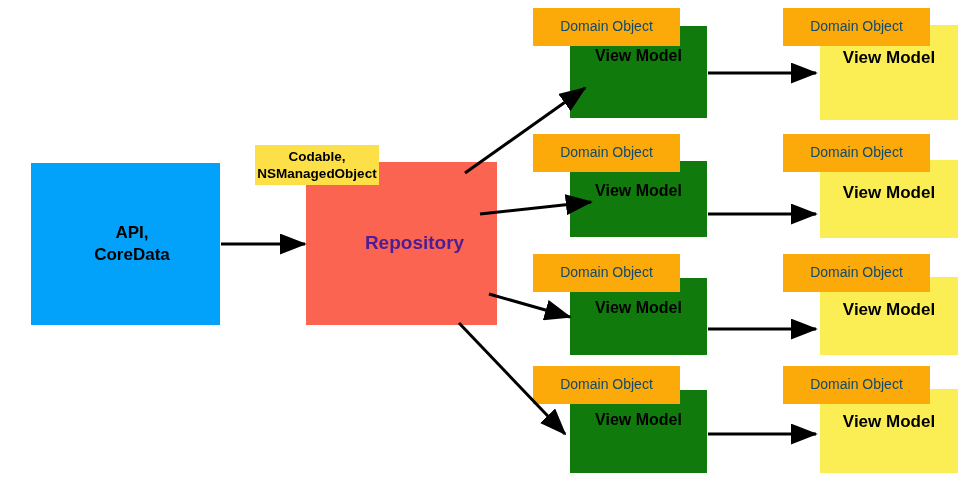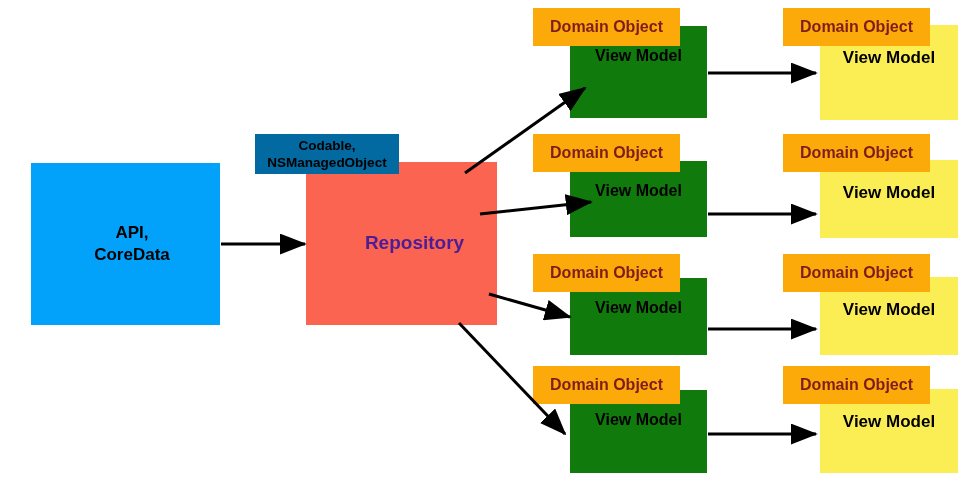--- a/index.html
+++ b/index.html
@@ -37,23 +37,23 @@
     font-size: 19px;
     padding-left: 26px;
   }
   .box-tag {
     color: #000000;
     font-weight: bold;
     font-size: 13.5px;
     z-index: 3;
   }
   .box-label {
-    color: #7f1d1d;
-    font-weight: bold;
-    font-size: 16px;
+    color: #0c4a6e;
+    font-weight: normal;
+    font-size: 14px;
     z-index: 3;
   }
   .box-vm-green {
     color: #000000;
     font-weight: bold;
     font-size: 16px;
     align-items: flex-start;
     padding-top: 20px;
     z-index: 2;
   }
@@ -78,21 +78,21 @@
 </head>
 <body>
 
 <div id="canvas">
 
   <div class="box box-source" style="left: 31px; top: 163px; width: 189px; height: 162px; background: rgb(2, 162, 251); padding-left: 13px;">API,
 CoreData</div>
 
   <div class="box box-repository" style="left: 306px; top: 162px; width: 191px; height: 163px; background: rgb(251, 100, 80);">Repository</div>
 
-  <div class="box box-tag" style="left: 255px; top: 134px; width: 144px; height: 40px; background: #0369a1;">Codable,
+  <div class="box box-tag" style="left: 255px; top: 145px; width: 124px; height: 40px; background: #fde047;">Codable,
 NSManagedObject</div>
 
   <div id="rows-host">
       <div class="box box-vm-green" style="left: 570px; top: 26px; width: 137px; height: 92px; background: rgb(17, 122, 12); z-index: 2;">View Model</div>
       <div class="box box-label" style="left: 533px; top: 8px; width: 147px; height: 38px; background: rgb(252, 169, 10); z-index: 3;">Domain Object</div>
       <div class="box box-vm-yellow" style="left: 820px; top: 25px; width: 138px; height: 95px; background: rgb(250, 238, 84); z-index: 2;">View Model</div>
       <div class="box box-label" style="left: 783px; top: 8px; width: 147px; height: 38px; background: rgb(252, 169, 10); z-index: 3;">Domain Object</div>
       <div class="box box-vm-green" style="left: 570px; top: 161px; width: 137px; height: 76px; background: rgb(17, 122, 12); z-index: 2;">View Model</div>
       <div class="box box-label" style="left: 533px; top: 134px; width: 147px; height: 38px; background: rgb(252, 169, 10); z-index: 3;">Domain Object</div>
       <div class="box box-vm-yellow" style="left: 820px; top: 160px; width: 138px; height: 78px; background: rgb(250, 238, 84); z-index: 2;">View Model</div>

